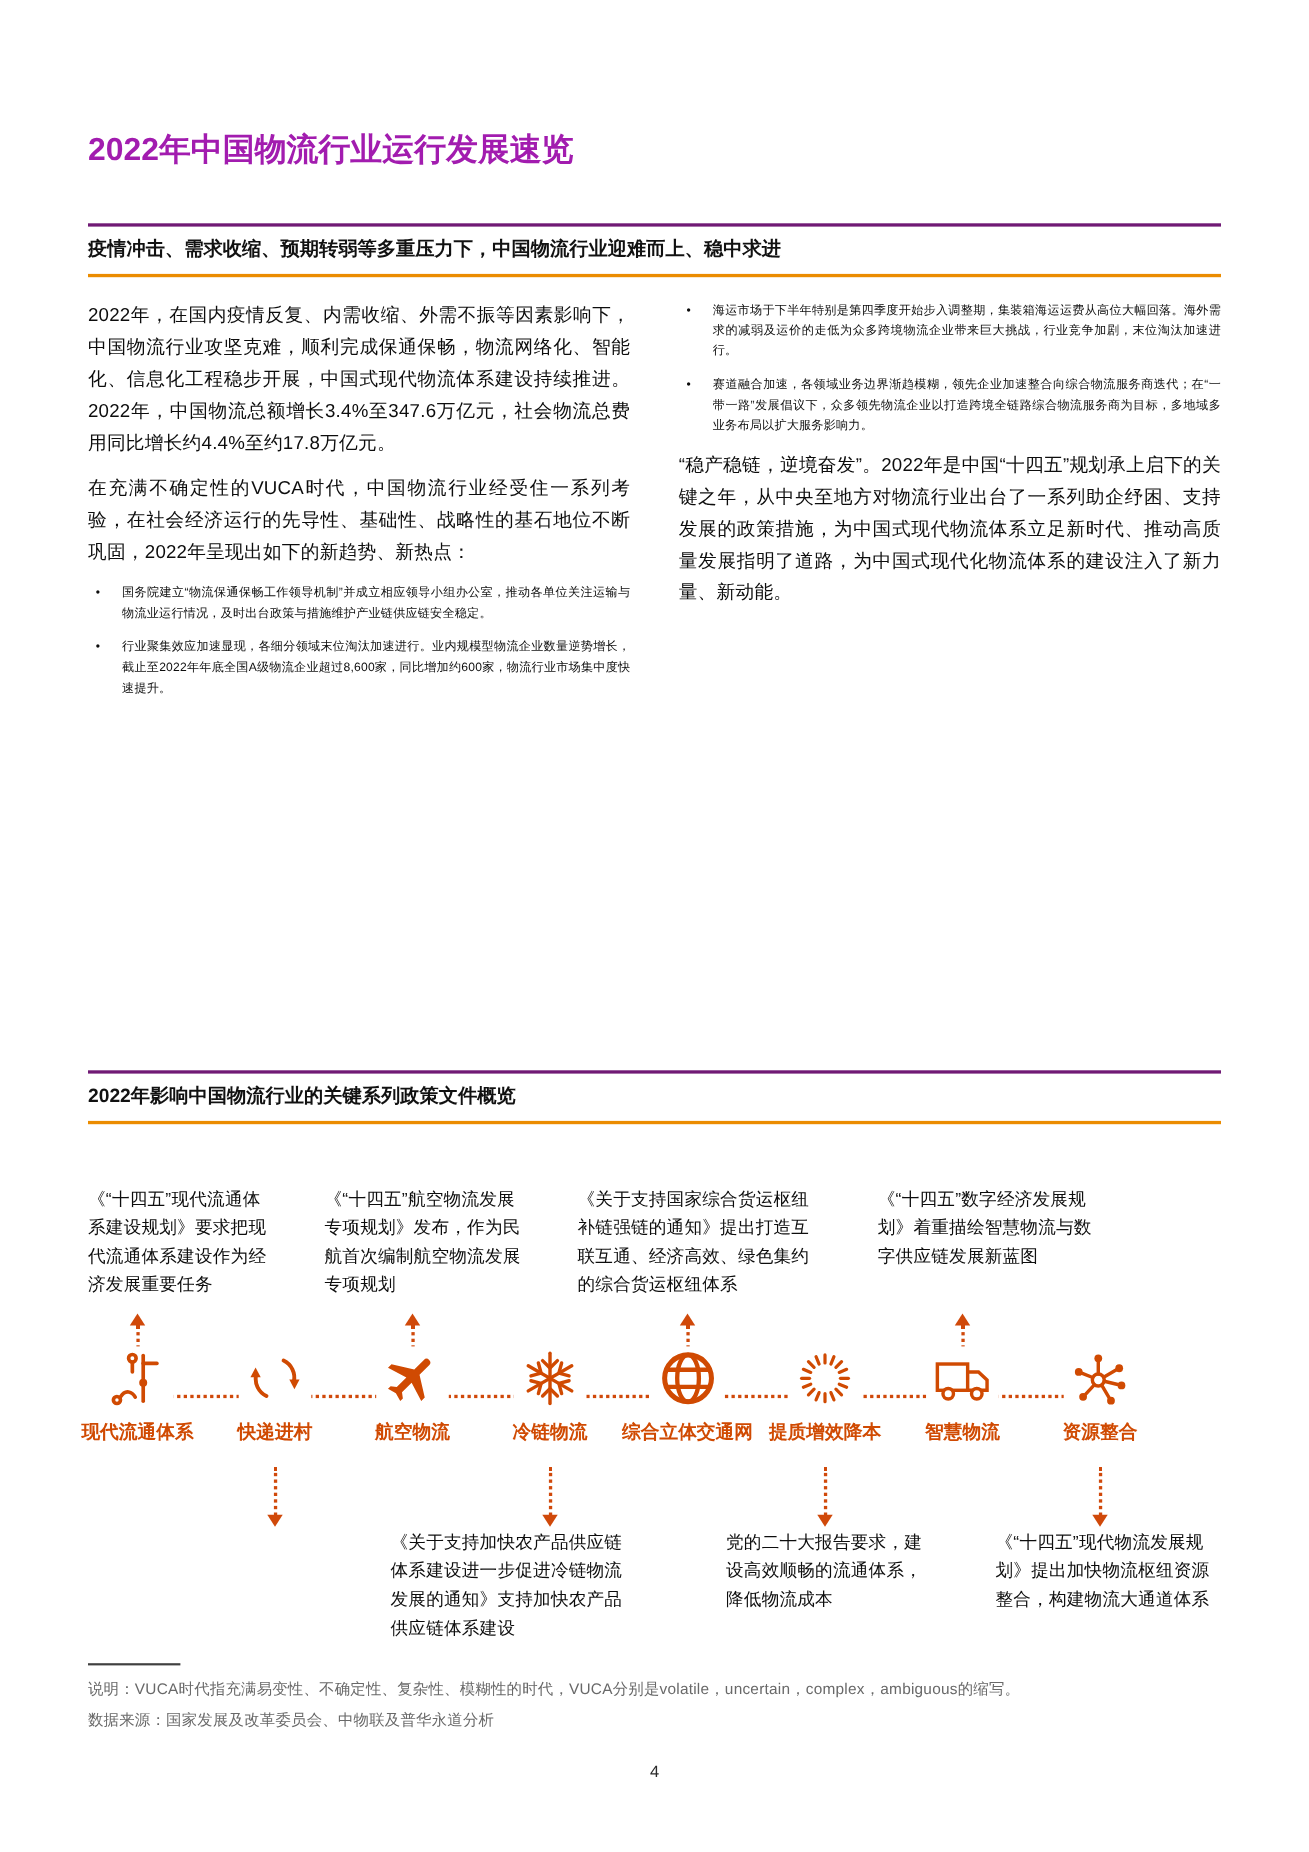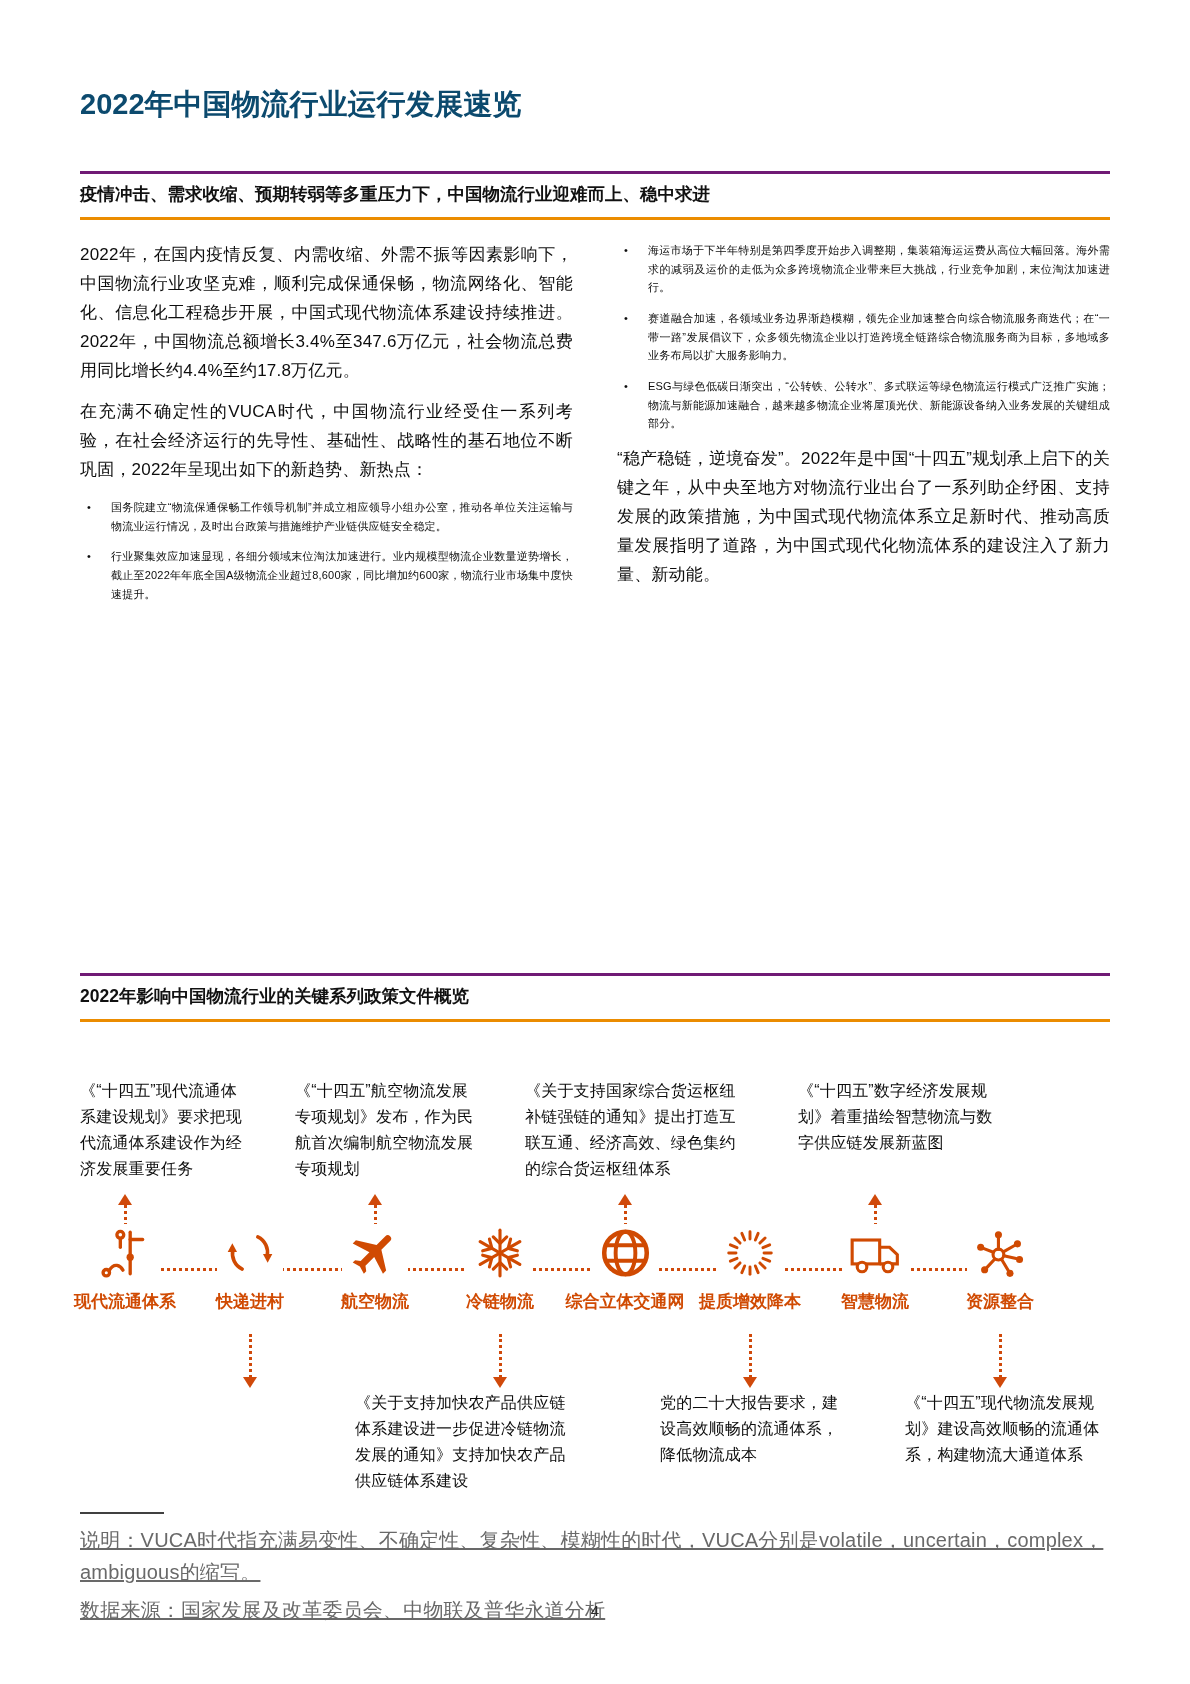--- a/index.html
+++ b/index.html
@@ -2,21 +2,21 @@
 <html lang="zh"><head>
 <meta charset="utf-8">
 <style>
   html,body{margin:0;padding:0;}
   body{width:1190px;height:1684px;background:#ffffff;
        font-family:"Liberation Sans","DejaVu Sans",sans-serif;color:#0d0d0d;}
   .page{position:relative;width:1190px;height:1684px;overflow:hidden;background:#fff;}
   .flow{padding:0 80px;}
 
   
-  h1.title{margin:88px 0 0 0;font-size:29px;line-height:1.15;font-weight:bold;color:#0c4a6e;}
+  h1.title{margin:120px 0 0 0;font-size:29px;line-height:1.15;font-weight:bold;color:#a21caf;}
 
   
   .band{border-top:3px solid #701a75;border-bottom:3px solid #eb8c00;padding:9px 0 10px;}
   .band h2{margin:0;font-size:17.5px;line-height:1.35;font-weight:bold;color:#111;}
   .band.first{margin-top:50px;}
   .band.abs{position:absolute;top:973px;left:80px;right:80px;}
 
   
   .columns{margin-top:21px;display:grid;grid-template-columns:1fr 1fr;column-gap:44px;}
   .col p{margin:0 0 13px 0;font-size:17px;line-height:1.7;letter-spacing:0.2px;text-align:justify;}
@@ -47,21 +47,21 @@
         border-left:7.5px solid transparent;border-right:7.5px solid transparent;
         border-bottom:11px solid #d0490a;}
   .v-arrow.down{top:322px;height:44px;}
   .v-arrow.down::after{content:"";position:absolute;bottom:-10px;left:-9px;
         border-left:7.5px solid transparent;border-right:7.5px solid transparent;
         border-top:11px solid #d0490a;}
 
   
   .footnote{position:absolute;top:1512px;left:80px;right:80px;}
   .footnote-rule{width:84px;border-top:2px solid #404040;margin-bottom:10px;}
-  .footnote p{margin:0 0 5px 0;font-size:20px;line-height:1.62;color:#696969;letter-spacing:0.2px;text-decoration:underline;}
+  .footnote p{margin:0 0 5px 0;font-size:14px;line-height:1.62;color:#696969;letter-spacing:0.2px;}
 
   .pagenum{position:absolute;top:1602px;left:0;width:1190px;text-align:center;
            font-size:15px;color:#2b2b2b;}
 </style>
 </head>
 <body>
 
 <div class="page">
 
   <div class="flow">
@@ -77,21 +77,20 @@
         <p>在充满不确定性的VUCA时代，中国物流行业经受住一系列考验，在社会经济运行的先导性、基础性、战略性的基石地位不断巩固，2022年呈现出如下的新趋势、新热点：</p>
         <ul class="bullets">
           <li>国务院建立“物流保通保畅工作领导机制”并成立相应领导小组办公室，推动各单位关注运输与物流业运行情况，及时出台政策与措施维护产业链供应链安全稳定。</li>
           <li>行业聚集效应加速显现，各细分领域末位淘汰加速进行。业内规模型物流企业数量逆势增长，截止至2022年年底全国A级物流企业超过8,600家，同比增加约600家，物流行业市场集中度快速提升。</li>
         </ul>
       </div>
       <div class="col">
         <ul class="bullets">
           <li>海运市场于下半年特别是第四季度开始步入调整期，集装箱海运运费从高位大幅回落。海外需求的减弱及运价的走低为众多跨境物流企业带来巨大挑战，行业竞争加剧，末位淘汰加速进行。</li>
           <li>赛道融合加速，各领域业务边界渐趋模糊，领先企业加速整合向综合物流服务商迭代；在“一带一路”发展倡议下，众多领先物流企业以打造跨境全链路综合物流服务商为目标，多地域多业务布局以扩大服务影响力。</li>
-          <li>ESG与绿色低碳日渐突出，“公转铁、公转水”、多式联运等绿色物流运行模式广泛推广实施；物流与新能源加速融合，越来越多物流企业将屋顶光伏、新能源设备纳入业务发展的关键组成部分。</li>
         </ul>
         <p>“稳产稳链，逆境奋发”。2022年是中国“十四五”规划承上启下的关键之年，从中央至地方对物流行业出台了一系列助企纾困、支持发展的政策措施，为中国式现代物流体系立足新时代、推动高质量发展指明了道路，为中国式现代化物流体系的建设注入了新力量、新动能。</p>
       </div>
     </div>
   </div>
 
   <div class="band abs">
     <h2>2022年影响中国物流行业的关键系列政策文件概览</h2>
   </div>
 
@@ -233,21 +232,21 @@
       <div class="ms-label">资源整合</div>
     </div>
 
     <div class="v-arrow down" style="left:249px"></div>
     <div class="v-arrow down" style="left:499px"></div>
     <div class="v-arrow down" style="left:749px"></div>
     <div class="v-arrow down" style="left:999px"></div>
 
     <div class="policy bottom" style="left:355px;width:218px">《关于支持加快农产品供应链体系建设进一步促进冷链物流发展的通知》支持加快农产品供应链体系建设</div>
     <div class="policy bottom" style="left:660px;width:190px">党的二十大报告要求，建设高效顺畅的流通体系，降低物流成本</div>
-    <div class="policy bottom" style="left:905px;width:205px">《“十四五”现代物流发展规划》建设高效顺畅的流通体系，构建物流大通道体系</div>
+    <div class="policy bottom" style="left:905px;width:205px">《“十四五”现代物流发展规划》提出加快物流枢纽资源整合，构建物流大通道体系</div>
   </div>
 
   <div class="footnote">
     <div class="footnote-rule"></div>
     <p>说明：VUCA时代指充满易变性、不确定性、复杂性、模糊性的时代，VUCA分别是volatile，uncertain，complex，ambiguous的缩写。</p>
     <p>数据来源：国家发展及改革委员会、中物联及普华永道分析</p>
   </div>
 
   <div class="pagenum">4</div>
 

